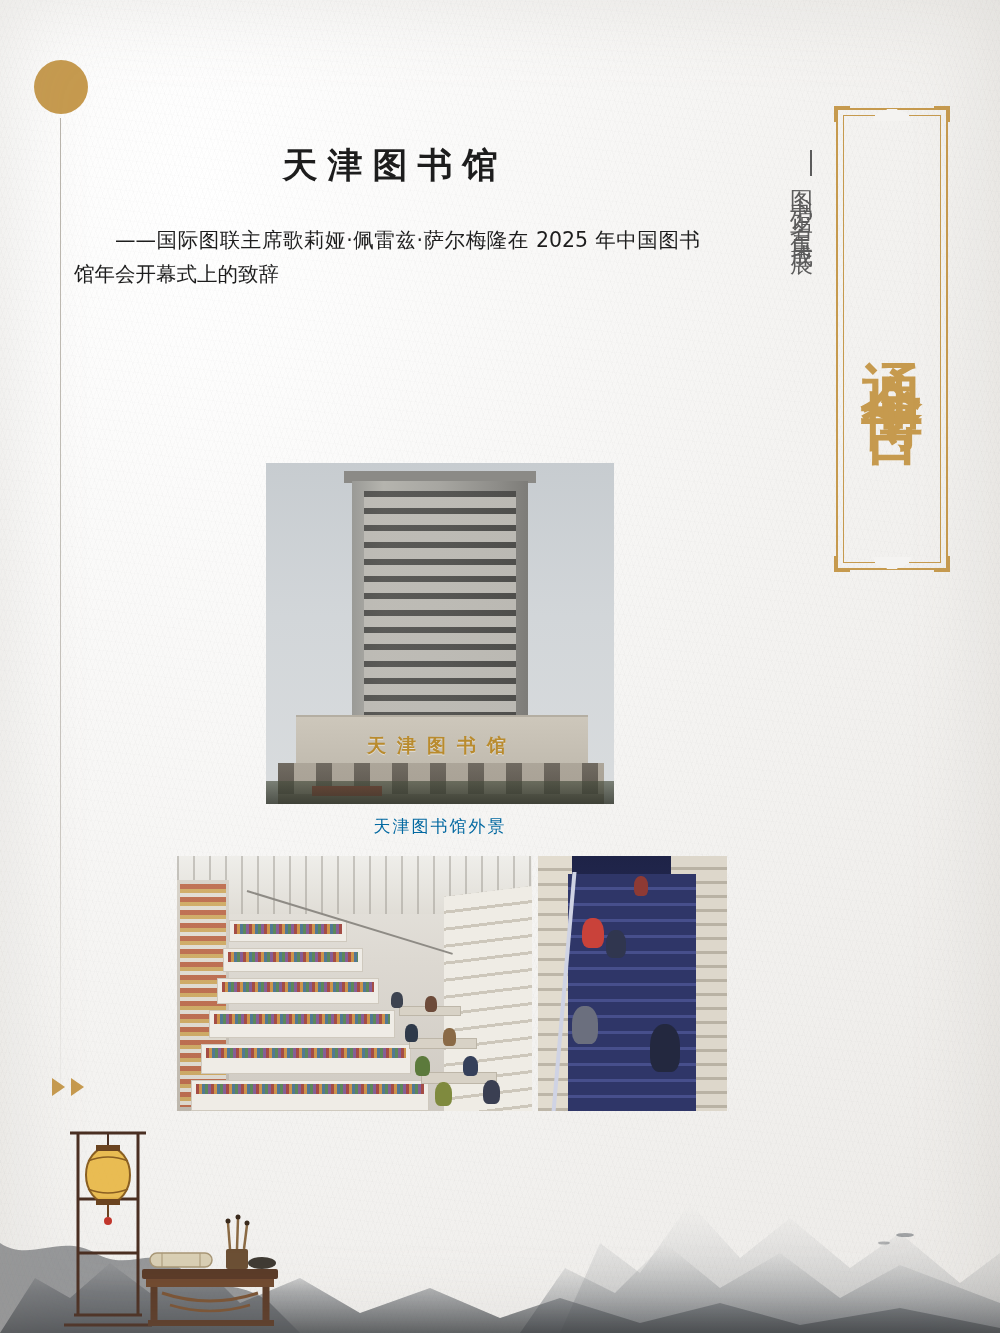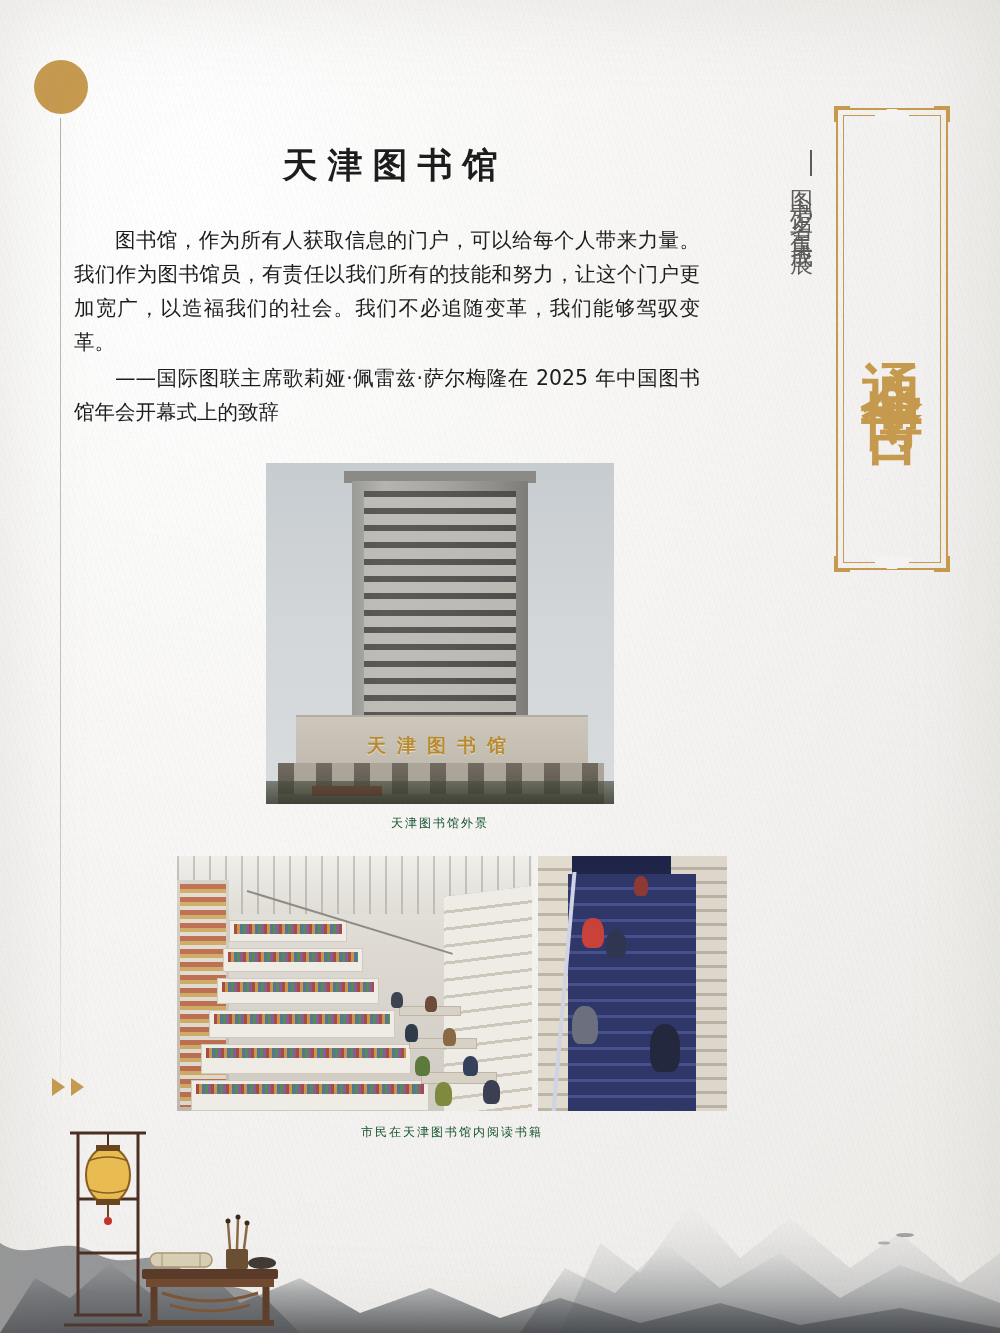--- a/index.html
+++ b/index.html
@@ -161,23 +161,23 @@
     width: 348px;
   }
   .figure-main .photo {
     width: 348px; height: 341px;
     position: relative; overflow: hidden;
     background: #b9bec2;
   }
   .caption {
     text-align: center;
     font-family: "DejaVu Serif", "Liberation Serif", serif;
-    font-size: 12px;
+    font-size: 17px;
     letter-spacing: 2px;
-    color: #14532d;
+    color: #0369a1;
     margin-top: 11px;
   }
 
   .figure-row {
     position: absolute;
     left: 137px; top: 840px;
     width: 550px;
   }
   .figure-row .row {
     display: flex; gap: 6px;
@@ -330,21 +330,20 @@
   <div class="corner c-br"></div>
   <div class="notch-top"></div>
   <div class="notch-bottom"></div>
   <div class="plaque-text">通今博古</div>
 </div>
 <div class="plaque-sub-dash"></div>
 <div class="plaque-sub">图书馆名言集成展</div>
 
 <div class="content">
   <h1 class="doc-title">天津图书馆</h1>
-  <p class="quote-body">图书馆，作为所有人获取信息的门户，可以给每个人带来力量。我们作为图书馆员，有责任以我们所有的技能和努力，让这个门户更加宽广，以造福我们的社会。我们不必追随变革，我们能够驾驭变革。</p>
   <p class="quote-attr">——国际图联主席歌莉娅·佩雷兹·萨尔梅隆在 2025 年中国图书馆年会开幕式上的致辞</p>
 </div>
 
 <figure class="figure-main">
   <div class="photo">
     <div class="sky"></div>
     <div class="tower-cap"></div>
     <div class="tower">
       <div class="floors"></div>
     </div>
@@ -413,21 +412,20 @@
       <div class="stair-steps"></div>
       <div class="handrail"></div>
       <div class="person" style="left:96px; top:20px; width:14px; height:20px; background:#8e3a34;"></div>
       <div class="person" style="left:44px; top:62px; width:22px; height:30px; background:#c9423a;"></div>
       <div class="person" style="left:68px; top:74px; width:20px; height:28px; background:#30364f;"></div>
       <div class="person" style="left:34px; top:150px; width:26px; height:38px; background:#6b6f7e;"></div>
       <div class="person" style="left:112px; top:168px; width:30px; height:48px; background:#23283f;"></div>
     </div>
 
   </div>
-  <figcaption class="caption">市民在天津图书馆内阅读书籍</figcaption>
 </figure>
 
 <div class="ink-band">
   <svg width="1000" height="240" viewBox="0 0 1000 240" xmlns="http://www.w3.org/2000/svg">
     <defs>
       <linearGradient id="inkfade" x1="0" y1="0" x2="0" y2="1">
         <stop offset="0%" stop-color="#8d9094" stop-opacity="0"></stop>
         <stop offset="45%" stop-color="#6e7277" stop-opacity="0.55"></stop>
         <stop offset="100%" stop-color="#3d4145" stop-opacity="0.85"></stop>
       </linearGradient>

